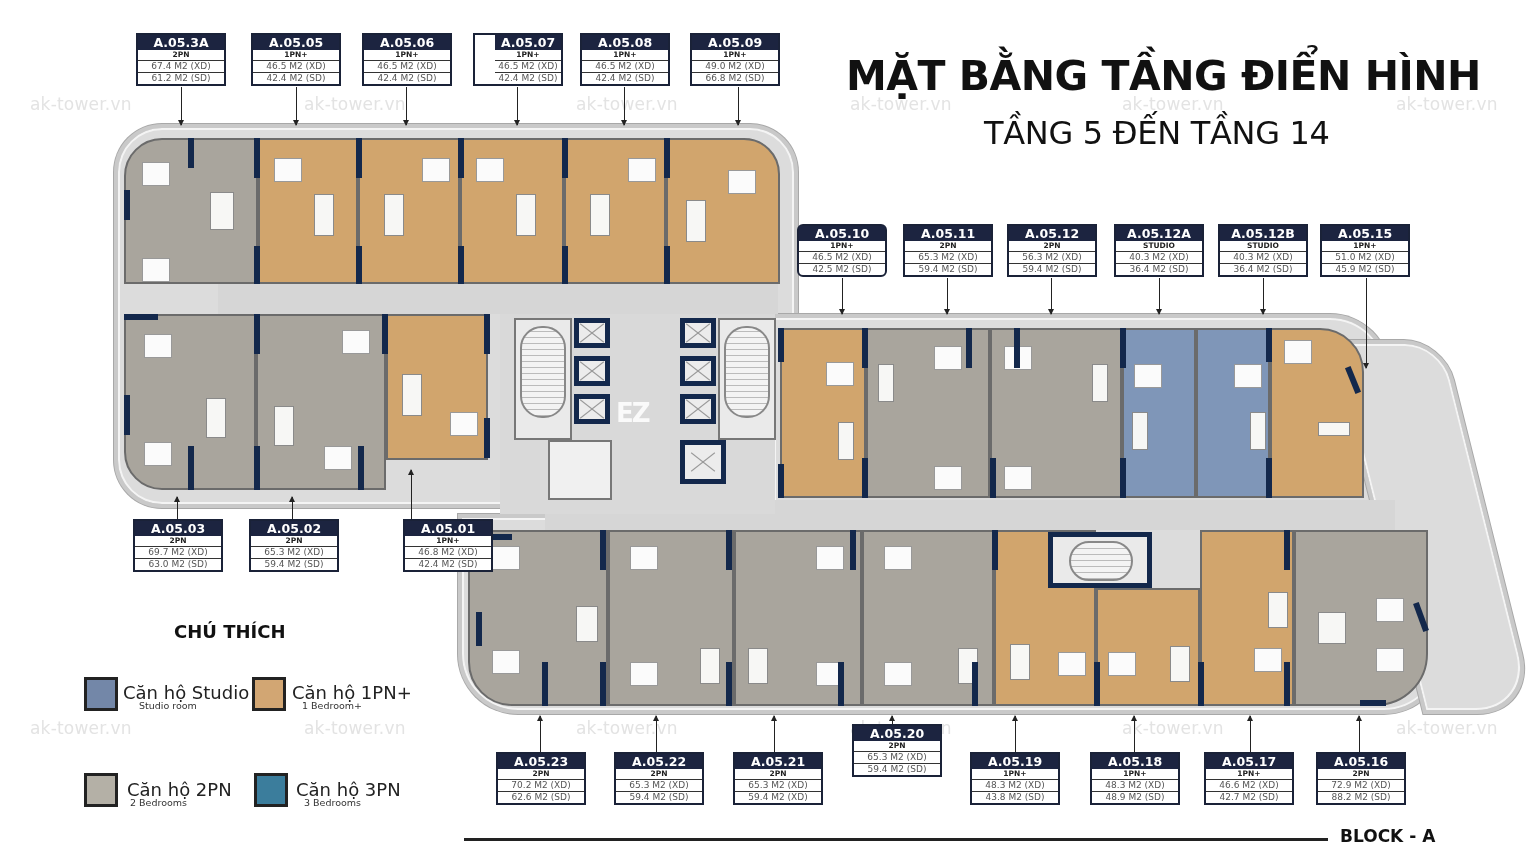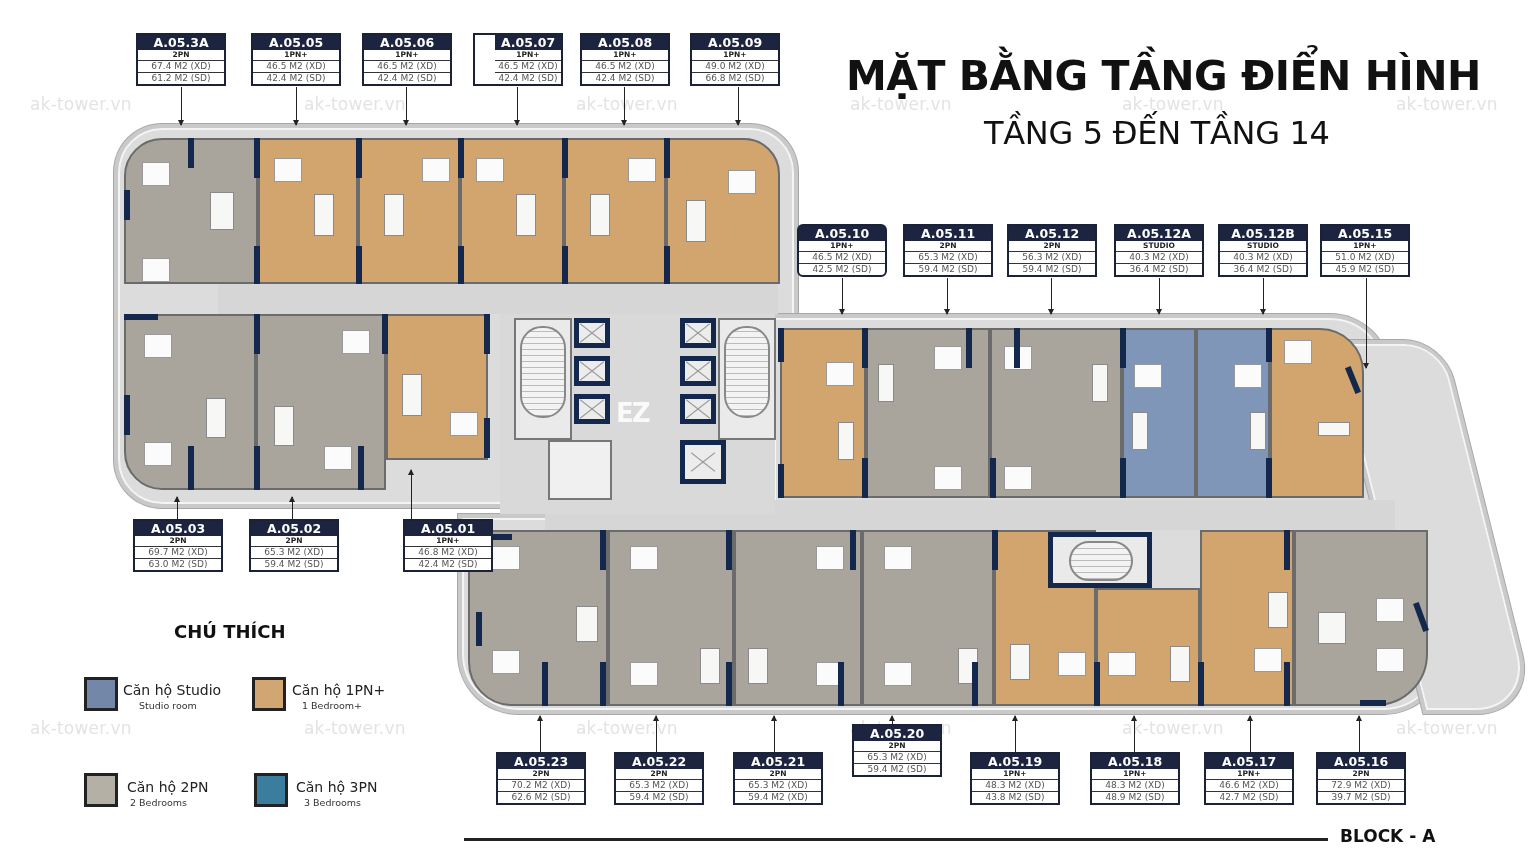--- a/index.html
+++ b/index.html
@@ -35,21 +35,21 @@
   .lift::before, .lift::after { content:""; position:absolute; left:50%; top:50%; width:30px; height:1px; background:#999; }
   .lift::before { transform:translate(-50%,-50%) rotate(38deg); }
   .lift::after { transform:translate(-50%,-50%) rotate(-38deg); }
   .stair { position:absolute; border:2px solid #888; border-radius:22px; background:#f3f3f3; box-sizing:border-box;
            background-image: repeating-linear-gradient(0deg, #bbb 0 1px, transparent 1px 6px); }
   .ez { position:absolute; left:616px; top:398px; font-family:"DejaVu Sans", sans-serif; font-weight:bold; font-size:26px; color:rgba(255,255,255,0.85); letter-spacing:-2px; }
 
   
   .legend-title { position:absolute; left:174px; top:621px; font-family:"DejaVu Sans", sans-serif; font-weight:bold; font-size:18px; color:#111; }
   .swatch { position:absolute; width:34px; height:34px; border:3px solid #222; box-sizing:border-box; }
-  .lg-label { position:absolute; font-family:"DejaVu Sans", sans-serif; font-size:14px; color:#222; white-space:nowrap; }
+  .lg-label { position:absolute; font-family:"DejaVu Sans", sans-serif; font-size:18px; color:#222; white-space:nowrap; }
   .lg-sub { position:absolute; font-family:"DejaVu Sans", sans-serif; font-size:9.5px; color:#333; white-space:nowrap; }
 
   .block-line { position:absolute; left:464px; top:838px; width:864px; height:3px; background:#222; }
   .block-label { position:absolute; left:1340px; top:826px; font-family:"DejaVu Sans", sans-serif; font-weight:bold; font-size:17px; color:#111; }
 </style>
 </head>
 <body>
 
 <div class="wm" style="left:30px;top:94px;">ak-tower.vn</div>
 <div class="wm" style="left:304px;top:94px;">ak-tower.vn</div>
@@ -429,21 +429,21 @@
   <div class="type">1PN+</div>
   <div class="xd">46.6 M2 (XD)</div>
   <div class="sd">42.7 M2 (SD)</div>
 </div>
 
 <div class="lead up" style="left:1359px;top:716px;height:36px;"></div>
 <div class="lbl" style="left:1316px;top:752px;">
   <div class="code">A.05.16</div>
   <div class="type">2PN</div>
   <div class="xd">72.9 M2 (XD)</div>
-  <div class="sd">39.7 M2 (SD)</div>
+  <div class="sd">88.2 M2 (SD)</div>
 </div>
 
 <div class="legend-title">CHÚ THÍCH</div>
 
 <div class="swatch" style="left:84px;top:677px;background:#7387a8;"></div>
 <div class="lg-label" style="left:123px;top:682px;">Căn hộ Studio</div>
 <div class="lg-sub" style="left:139px;top:700px;">Studio room</div>
 
 <div class="swatch" style="left:252px;top:677px;background:#d2a673;"></div>
 <div class="lg-label" style="left:292px;top:682px;">Căn hộ 1PN+</div>

